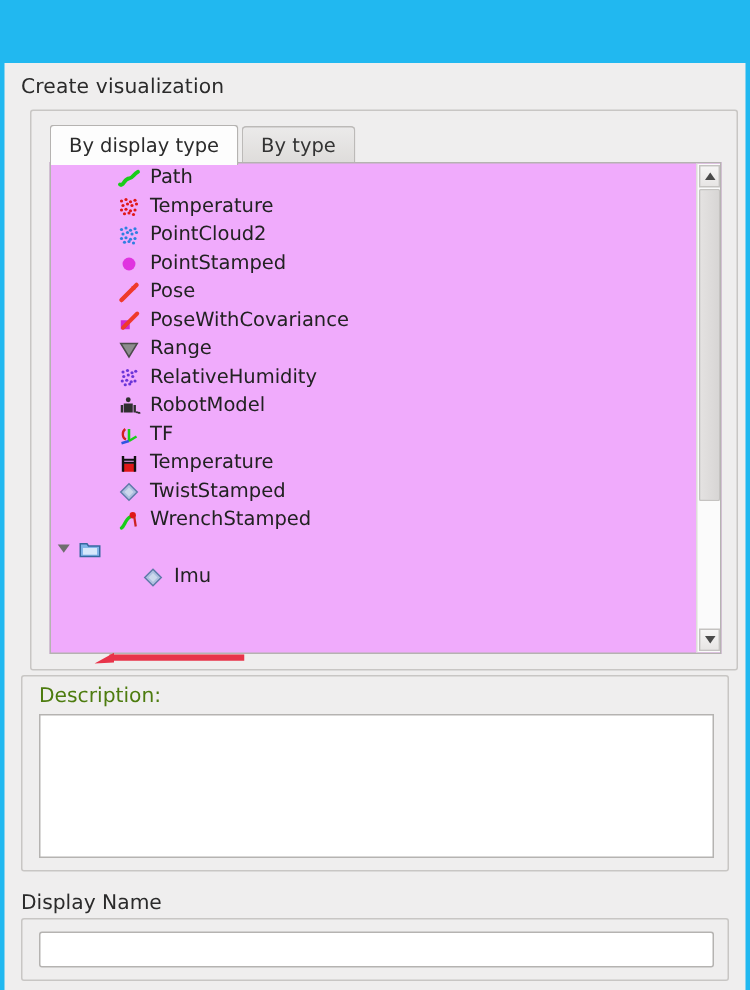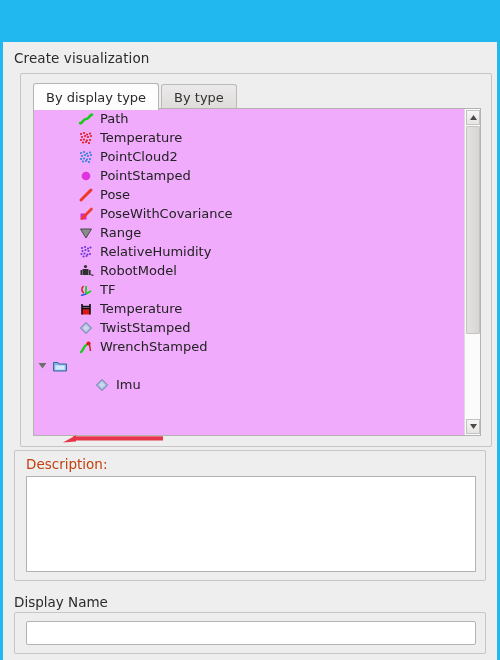--- a/index.html
+++ b/index.html
@@ -145,21 +145,21 @@
     left: 11px; top: 408px;
     width: 472px; height: 131px;
     border: 1px solid #c8c6c4;
     border-radius: 2px;
     background: #efeeee;
   }
   .desc-label {
     position: absolute;
     left: 11px; top: 5px;
     font-size: 13.5px;
-    color: #c2410c;
+    color: #4d7c0f;
   }
   .desc-box {
     position: absolute;
     left: 11px; top: 25px;
     width: 450px; height: 96px;
     background: #ffffff;
     border: 1px solid #b5b3b1;
   }
 
   

